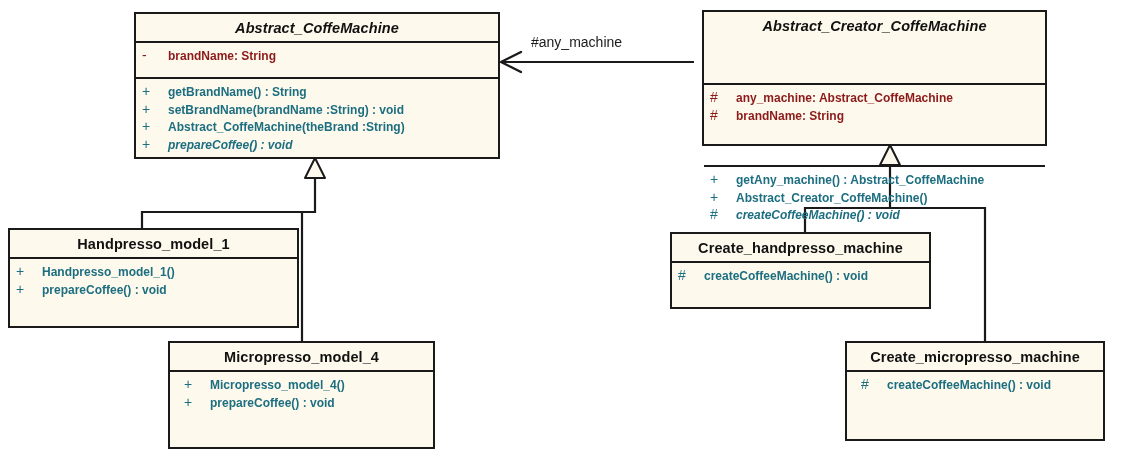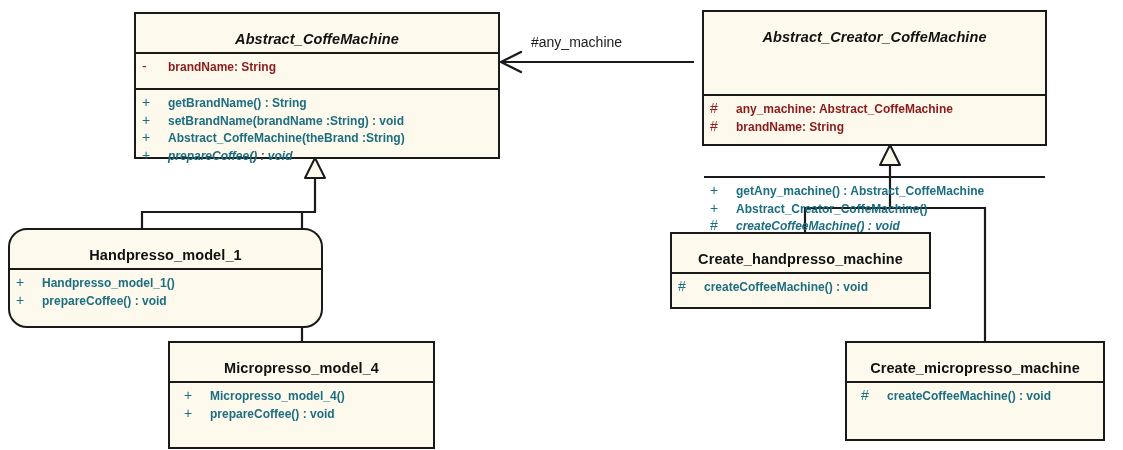--- a/index.html
+++ b/index.html
@@ -32,21 +32,21 @@
     border: 2px solid #1a1a1a;
     display: flex;
     flex-direction: column;
   }
   .uml-title {
     box-sizing: border-box;
     text-align: center;
     font-weight: bold;
     font-size: 14.5px;
     color: #111111;
-    padding: 17px 6px 5px 6px;
+    padding: 6px 6px 5px 6px;
     letter-spacing: 0.1px;
     white-space: nowrap;
   }
   .uml-title.abstract { font-style: italic; }
   .uml-compartment {
     box-sizing: border-box;
     border-top: 2px solid #1a1a1a;
     padding: 4px 4px 4px 6px;
     flex: 0 0 auto;
   }
@@ -156,21 +156,21 @@
         <span class="vis">+</span>
         <span class="member">Abstract_Creator_CoffeMachine()</span>
       </div>
       <div class="uml-row meth">
         <span class="vis">#</span>
         <span class="member italic">createCoffeeMachine() : void</span>
       </div>
     </div>
   </div>
 
-  <div class="uml-class" style="left:8px; top:228px; width:315px; height:100px;border-radius:19px;">
+  <div class="uml-class" style="left:8px; top:228px; width:291px; height:100px;">
     <div class="uml-title">Handpresso_model_1</div>
     <div class="uml-compartment grow">
       <div class="uml-row meth">
         <span class="vis">+</span>
         <span class="member">Handpresso_model_1()</span>
       </div>
       <div class="uml-row meth">
         <span class="vis">+</span>
         <span class="member">prepareCoffee() : void</span>
       </div>

